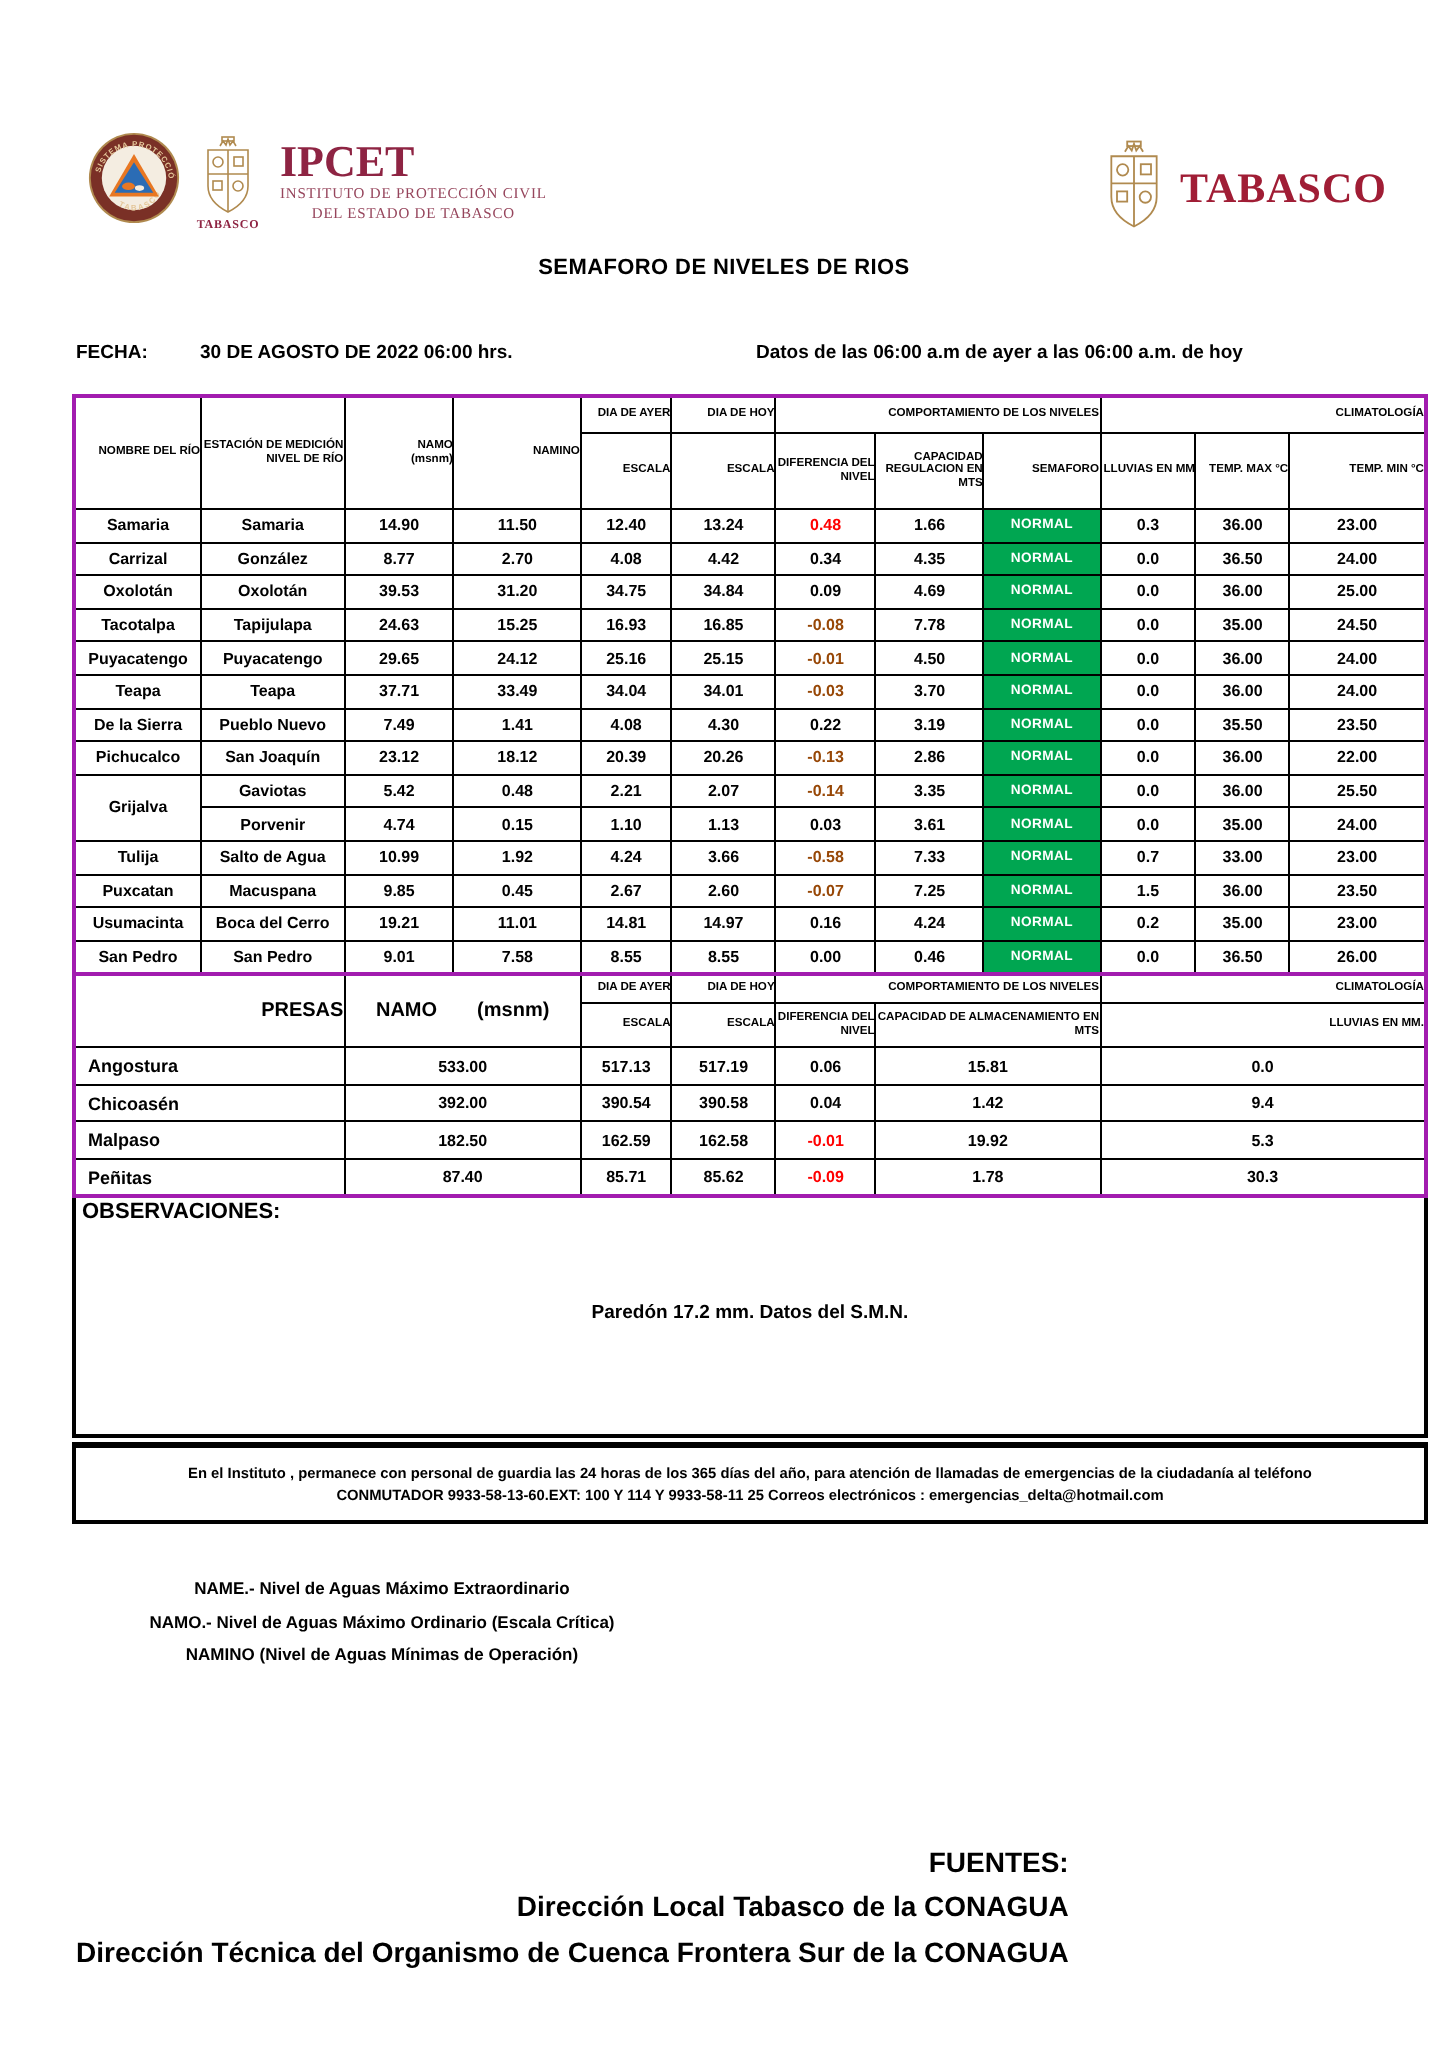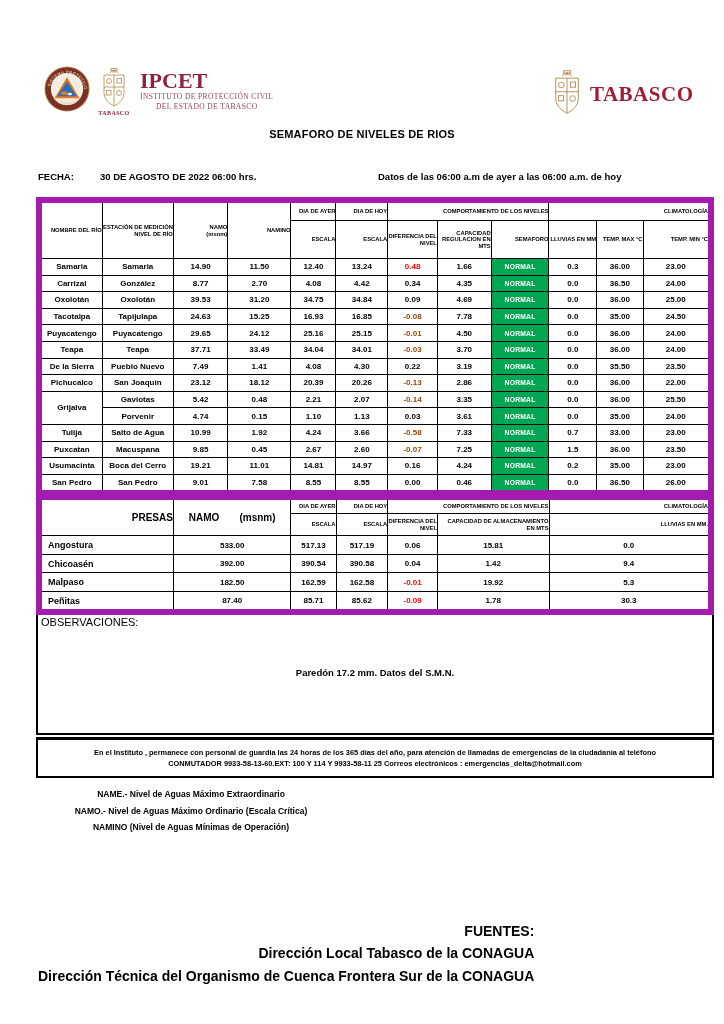--- a/index.html
+++ b/index.html
@@ -26,39 +26,39 @@
 
   #date-row{left:38px;top:171px;width:660px;font-size:9.5px;font-weight:bold;}
   #date-label{position:absolute;left:0;top:0;}
   #date-value{position:absolute;left:62px;top:0;}
   #date-note{position:absolute;left:340px;top:0;}
 
   
   #sheet{left:36px;top:197px;width:678px;}
   table{border-collapse:collapse;table-layout:fixed;width:678px;}
   td,th{border:1px solid #000;padding:0;text-align:center;vertical-align:middle;overflow:hidden;color:#000;}
-  table{border:6px solid #a21caf;}
+  table{border:2px solid #a21caf;}
   th{font-size:5.8px;font-weight:bold;line-height:1.15;white-space:normal;text-align:right;}
   td{font-size:8px;font-weight:bold;white-space:nowrap;}
   #rivers thead tr.h1 th{height:17px;}
   #rivers thead tr.h2 th{height:37px;}
   #rivers tbody td{height:15.6px;}
   .name-cell{font-size:8px;}
   .sem{background:#00A651;color:#fff;font-size:6.8px;font-weight:bold;letter-spacing:.2px;}
   #dams thead tr.h1 th{height:13px;}
   #dams thead tr.h2 th{height:21px;}
   #dams tbody td{height:17.5px;}
   #dams .dam-name{text-align:left;padding-left:6px;font-size:9px;}
   .presas-th{font-size:10px;}
   .namo-flex{display:flex;justify-content:center;gap:20px;font-size:10px;}
   .two-line{line-height:1.2;}
 
   
   #obs-box{border:2px solid #000;border-top:none;height:118px;position:relative;}
-  #obs-label{position:absolute;left:3px;top:1px;font-size:11px;font-weight:normal;}
+  #obs-label{position:absolute;left:3px;top:1px;font-size:11px;font-weight:bold;}
   #obs-text{position:absolute;left:0;top:52px;width:100%;text-align:center;font-size:9.5px;font-weight:bold;}
   #notice-box{border:2px solid #000;border-top-width:3px;margin-top:2px;height:36px;display:flex;flex-direction:column;justify-content:center;text-align:center;font-size:7.4px;font-weight:bold;line-height:1.55;}
 
   
   #terms{left:36px;top:786px;width:310px;text-align:center;font-size:8.5px;font-weight:bold;line-height:1.95;}
   #terms .terms-heading{font-size:9px;}
   #sources{left:38px;top:920px;font-size:14px;font-weight:bold;line-height:1.6;text-align:right;}
   .gold{stroke:#B08A4F;fill:none;stroke-width:1.6;}
 </style>
 </head>

